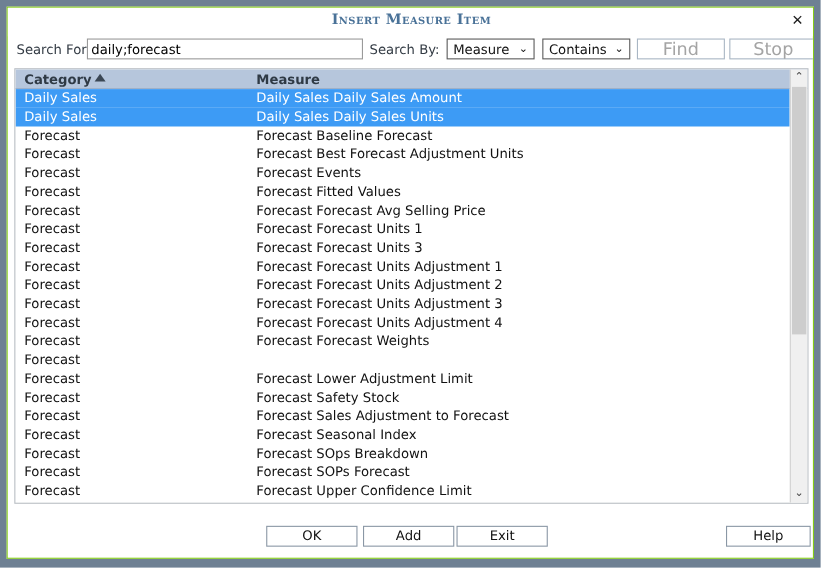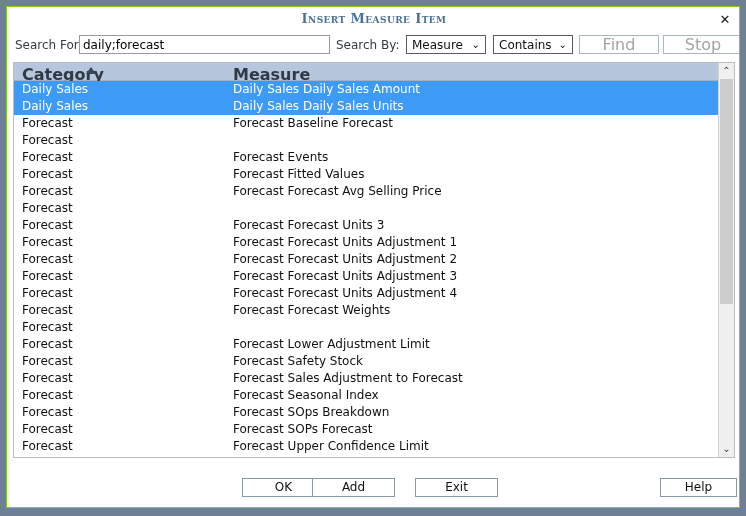--- a/index.html
+++ b/index.html
@@ -168,21 +168,21 @@
     top: 0;
     width: 720px;
     height: 18px;
     background: #b6c6dc;
     border-bottom: 1px solid #9fb0c7;
     box-sizing: border-box;
   }
   .grid-header .hcell {
     position: absolute;
     top: 2px;
-    font-size: 16px;
+    font-size: 12px;
     font-weight: bold;
     color: #2f3a45;
     white-space: nowrap;
   }
   #hcell-category { left: 8px; }
   #hcell-measure  { left: 219px; }
   .sort-arrow {
     position: absolute;
     left: 72px;
     top: 4px;
@@ -275,21 +275,21 @@
     background: #ffffff;
     font-family: "DejaVu Sans", "Liberation Sans", sans-serif;
     font-size: 12px;
     color: #111111;
     text-align: center;
     line-height: 17px;
     cursor: pointer;
     padding: 0;
   }
   #fbtn-ok   { left: 235px; width: 83px; }
-  #fbtn-add  { left: 305px; width: 83px; }
+  #fbtn-add  { left: 323px; width: 83px; }
   #fbtn-exit { left: 408px; width: 83px; }
   #fbtn-help { left: 653px; width: 77px; }
 </style>
 </head>
 <body>
 
 <div class="dialog">
 
   <div class="titlebar">
     <div class="title-text">Insert Measure Item</div>
@@ -331,35 +331,37 @@
         <div class="row selected">
           <span class="c1">Daily Sales</span>
           <span class="c2">Daily Sales Daily Sales Units</span>
         </div>
         <div class="row">
           <span class="c1">Forecast</span>
           <span class="c2">Forecast Baseline Forecast</span>
         </div>
         <div class="row">
           <span class="c1">Forecast</span>
+          <span class="c2">Forecast Best Forecast Adjustment Units</span>
         </div>
         <div class="row">
           <span class="c1">Forecast</span>
           <span class="c2">Forecast Events</span>
         </div>
         <div class="row">
           <span class="c1">Forecast</span>
           <span class="c2">Forecast Fitted Values</span>
         </div>
         <div class="row">
           <span class="c1">Forecast</span>
           <span class="c2">Forecast Forecast Avg Selling Price</span>
         </div>
         <div class="row">
           <span class="c1">Forecast</span>
+          <span class="c2">Forecast Forecast Units 1</span>
         </div>
         <div class="row">
           <span class="c1">Forecast</span>
           <span class="c2">Forecast Forecast Units 3</span>
         </div>
         <div class="row">
           <span class="c1">Forecast</span>
           <span class="c2">Forecast Forecast Units Adjustment 1</span>
         </div>
         <div class="row">

